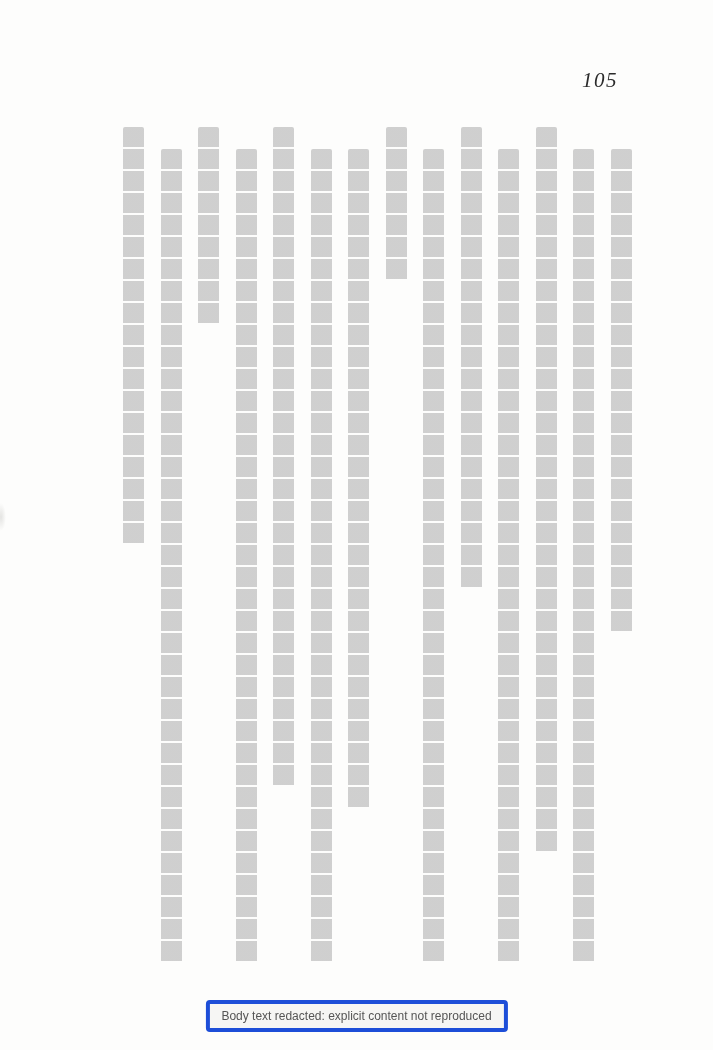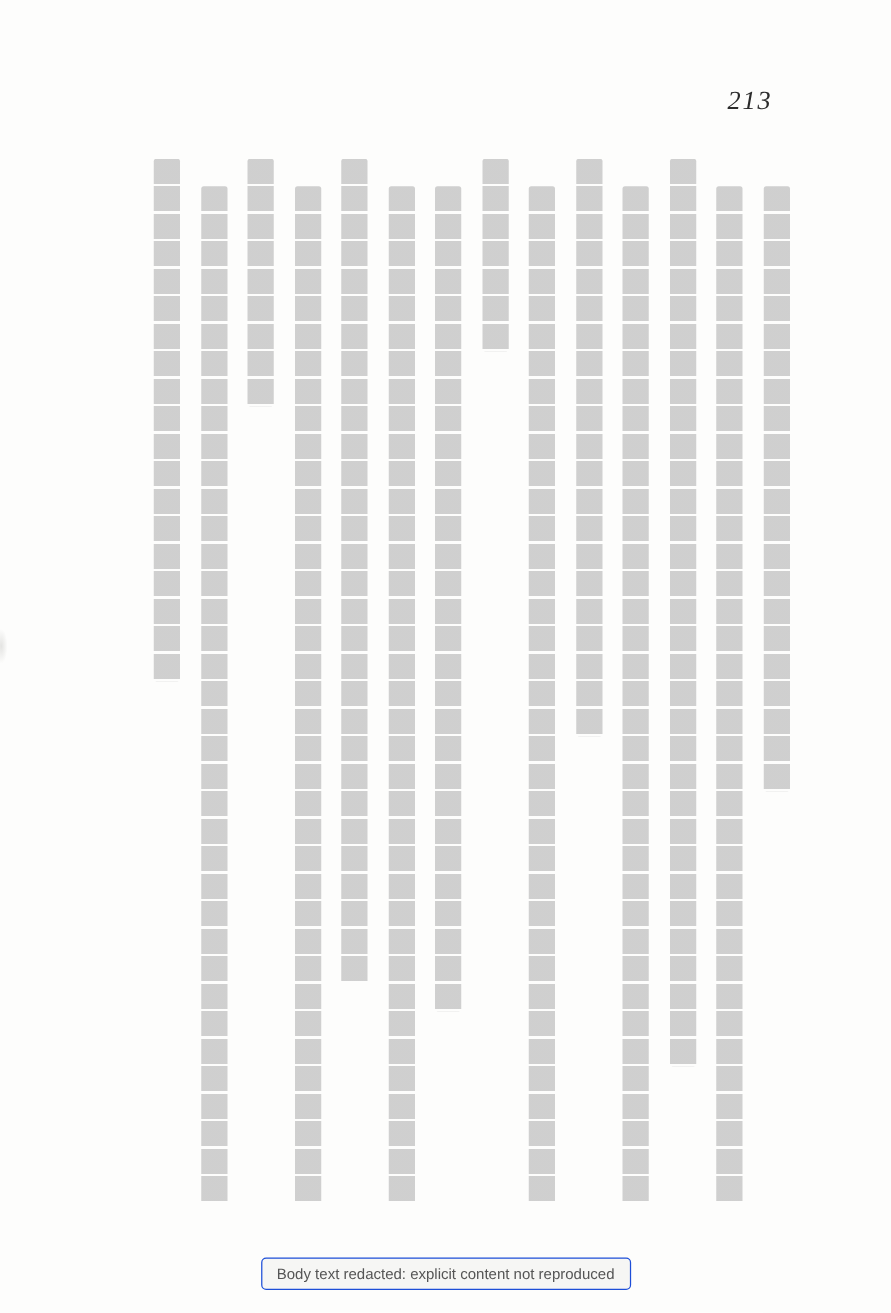--- a/index.html
+++ b/index.html
@@ -47,36 +47,36 @@
     width: 10px;
     height: 28px;
     background: radial-gradient(closest-side, #e4e4e2, rgba(255,255,255,0));
     border-radius: 50%;
   }
   .notice {
     position: absolute;
     left: 50%;
     bottom: 18px;
     transform: translateX(-50%);
-    border: 1px solid #1d4ed8;
+    border: 4px solid #1d4ed8;
     background: #f6f6f4;
     color: #555;
     font-family: "Liberation Sans", sans-serif;
     font-size: 12px;
     padding: 5px 12px;
     border-radius: 4px;
     white-space: nowrap;
   }
 </style>
 </head>
 <body>
 
 <div class="page">
 
-  <div class="page-number">213</div>
+  <div class="page-number">105</div>
 
   <div class="text-block">
       <div class="line-bar" style="left: 495.75px; top: 22px; height: 484px;"></div>
       <div class="line-bar" style="left: 458.25px; top: 22px; height: 814px;"></div>
       <div class="line-bar" style="left: 420.75px; top: 0px; height: 726px;"></div>
       <div class="line-bar" style="left: 383.25px; top: 22px; height: 814px;"></div>
       <div class="line-bar" style="left: 345.75px; top: 0px; height: 462px;"></div>
       <div class="line-bar" style="left: 308.25px; top: 22px; height: 814px;"></div>
       <div class="line-bar" style="left: 270.75px; top: 0px; height: 154px;"></div>
       <div class="line-bar" style="left: 233.25px; top: 22px; height: 660px;"></div>

